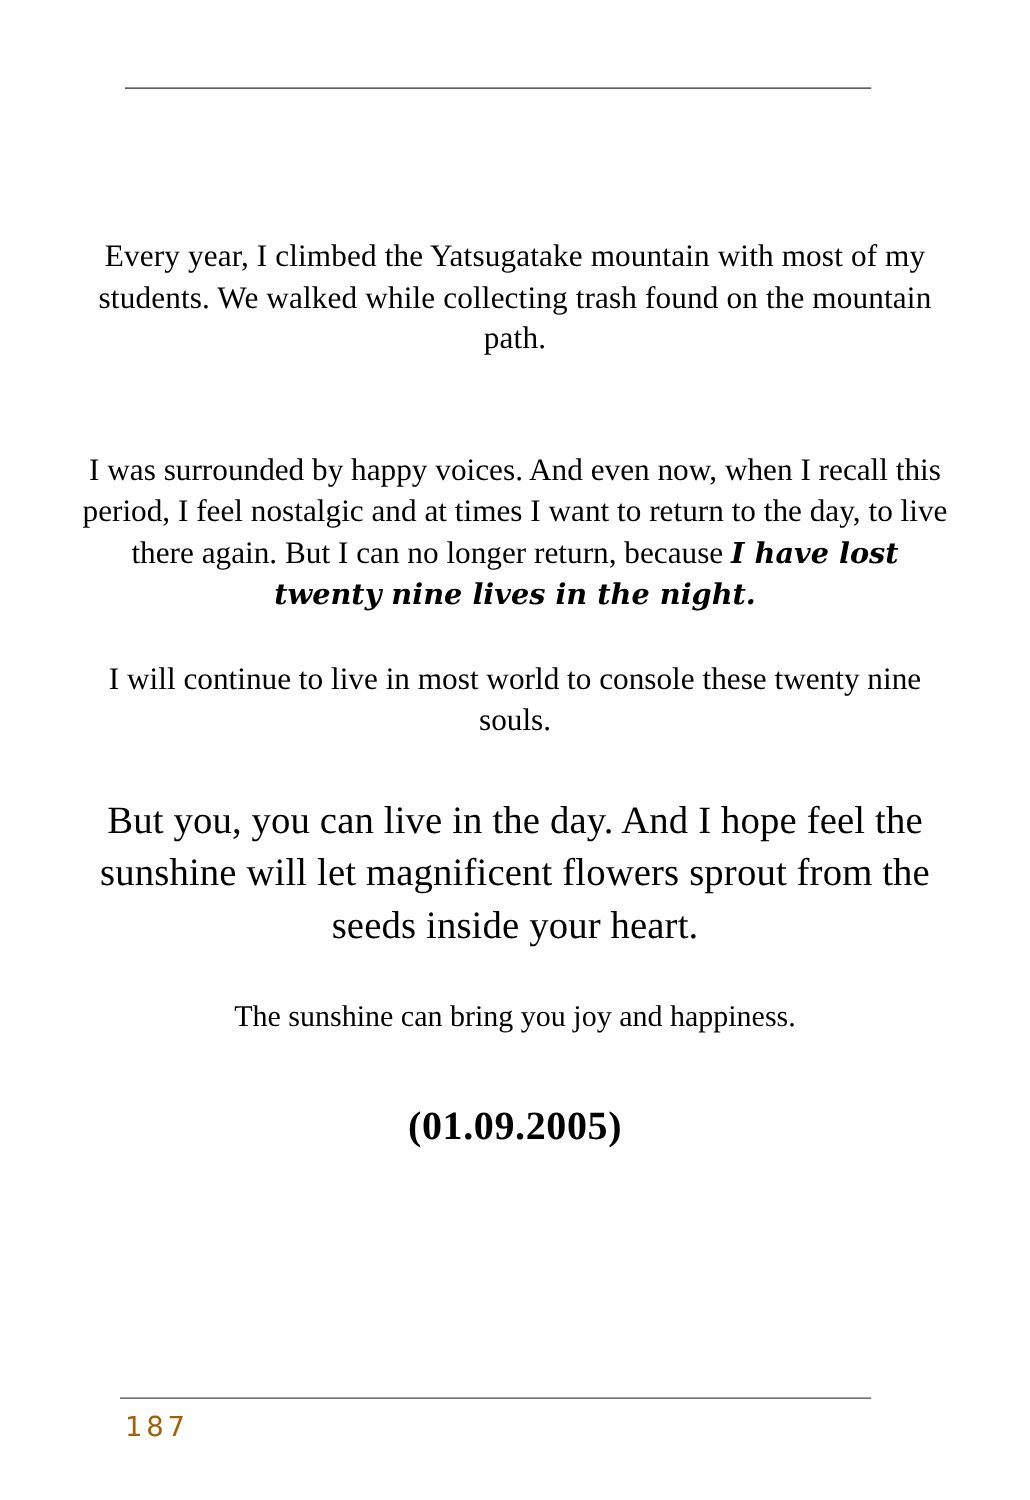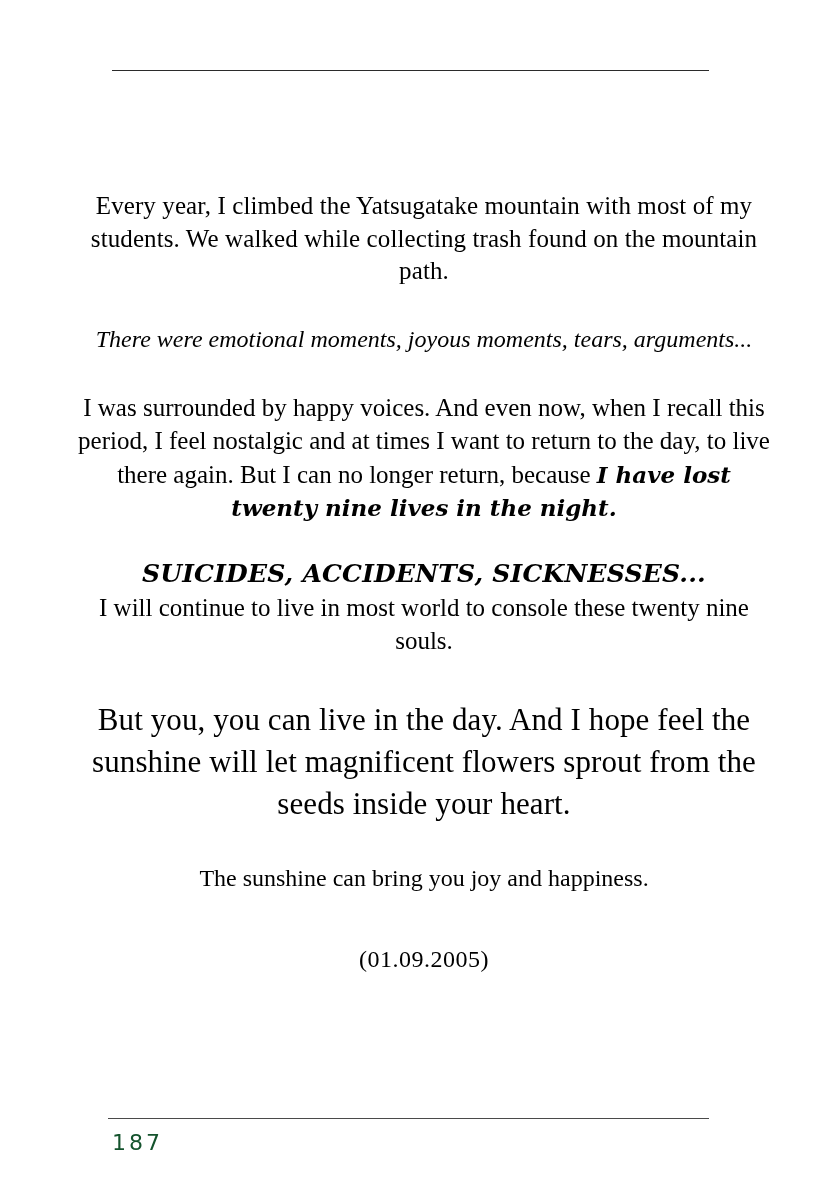--- a/index.html
+++ b/index.html
@@ -10,21 +10,21 @@
   body {
     width: 824px;
     height: 1200px;
     position: relative;
     font-family: "Liberation Serif", serif;
     color: #000000;
     overflow: hidden;
   }
   .page {
     position: absolute;
-    left: 12px; top: 0;
+    left: 0; top: 0;
     width: 748px;
     height: 1200px;
     box-sizing: border-box;
   }
   .rule-top {
     position: absolute;
     left: 100px;
     top: 70px;
     width: 597px;
     height: 1px;
@@ -38,21 +38,21 @@
     height: 1px;
     background: #4a4a4a;
   }
   .folio {
     position: absolute;
     left: 100px;
     top: 1130px;
     font-family: "DejaVu Sans", sans-serif;
     font-size: 22px;
     letter-spacing: 3px;
-    color: #14532d;
+    color: #a16207;
   }
   .content {
     position: absolute;
     left: 62px;
     top: 190px;
     width: 700px;
     text-align: center;
   }
   .para {
     margin: 0 0 0 0;
@@ -98,47 +98,45 @@
     line-height: 1.35;
     letter-spacing: 0.1px;
   }
   .gap-e { height: 38px; }
   .p6 {
     font-size: 24px;
     line-height: 1.3;
   }
   .gap-f { height: 50px; }
   .p7 {
-    font-size: 24px;
-    font-weight: normal;
+    font-size: 32px;
+    font-weight: bold;
     letter-spacing: 0.5px;
   }
 </style>
 </head>
 <body>
 
 <div class="page">
 
   <div class="rule-top"></div>
 
   <div class="content">
 
     <p class="para p1">Every year, I climbed the Yatsugatake mountain with most of my students. We walked while collecting trash found on the mountain path.</p>
 
     <div class="gap-a"></div>
 
-    <p class="para p2">There were emotional moments, joyous moments, tears, arguments...</p>
 
     <div class="gap-b"></div>
 
     <p class="para p3"><span>I was surrounded by happy voices. And even now, when I recall this period, I feel nostalgic and at times I want to return to the day, to live there again. But I can no longer return, because </span><span class="strong-italic">I have lost twenty nine lives in the night.</span></p>
 
     <div class="gap-c"></div>
 
-    <p class="para p4-head">SUICIDES, ACCIDENTS, SICKNESSES...</p>
     <p class="para p4-body">I will continue to live in most world to console these twenty nine souls.</p>
 
     <div class="gap-d"></div>
 
     <p class="para p5">But you, you can live in the day. And I hope feel the sunshine will let magnificent flowers sprout from the seeds inside your heart.</p>
 
     <div class="gap-e"></div>
 
     <p class="para p6">The sunshine can bring you joy and happiness.</p>
 

